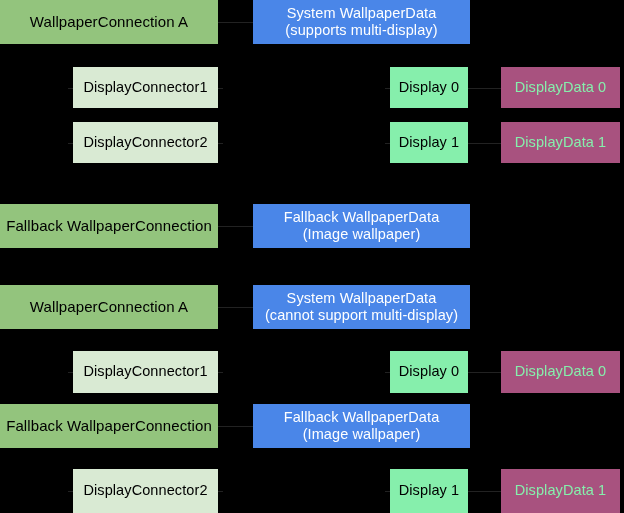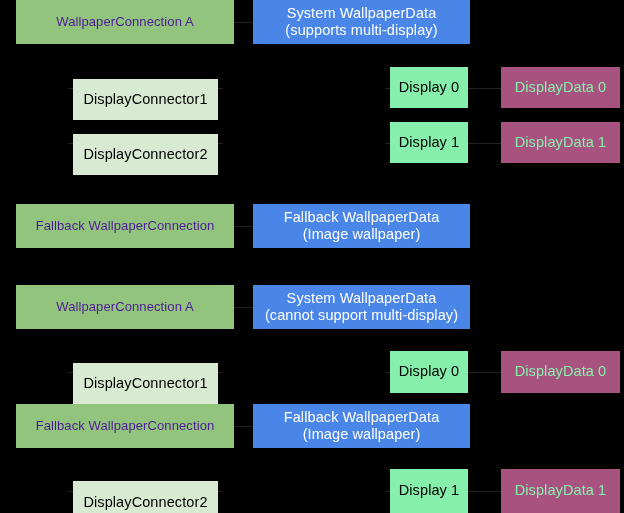--- a/index.html
+++ b/index.html
@@ -26,29 +26,27 @@
     justify-content: center;
     text-align: center;
     box-sizing: border-box;
     line-height: 1.18;
     letter-spacing: 0.1px;
     white-space: pre-line;
     overflow: hidden;
   }
   .t-connection {
     background: #93C47D;
-    color: #4c1d95;
-    font-size: 13px;
-    margin-left: 16px;
+    color: #000000;
+    font-size: 15px;
   }
   .t-subconnection {
     background: #D9EAD3;
     color: #000000;
     font-size: 14.5px;
-    margin-top: 12px;
   }
   .t-wallpaperdata {
     background: #4A86E8;
     color: #FFFFFF;
     font-size: 14.5px;
   }
   .t-display {
     background: #86efac;
     color: #000000;
     font-size: 14.5px;

